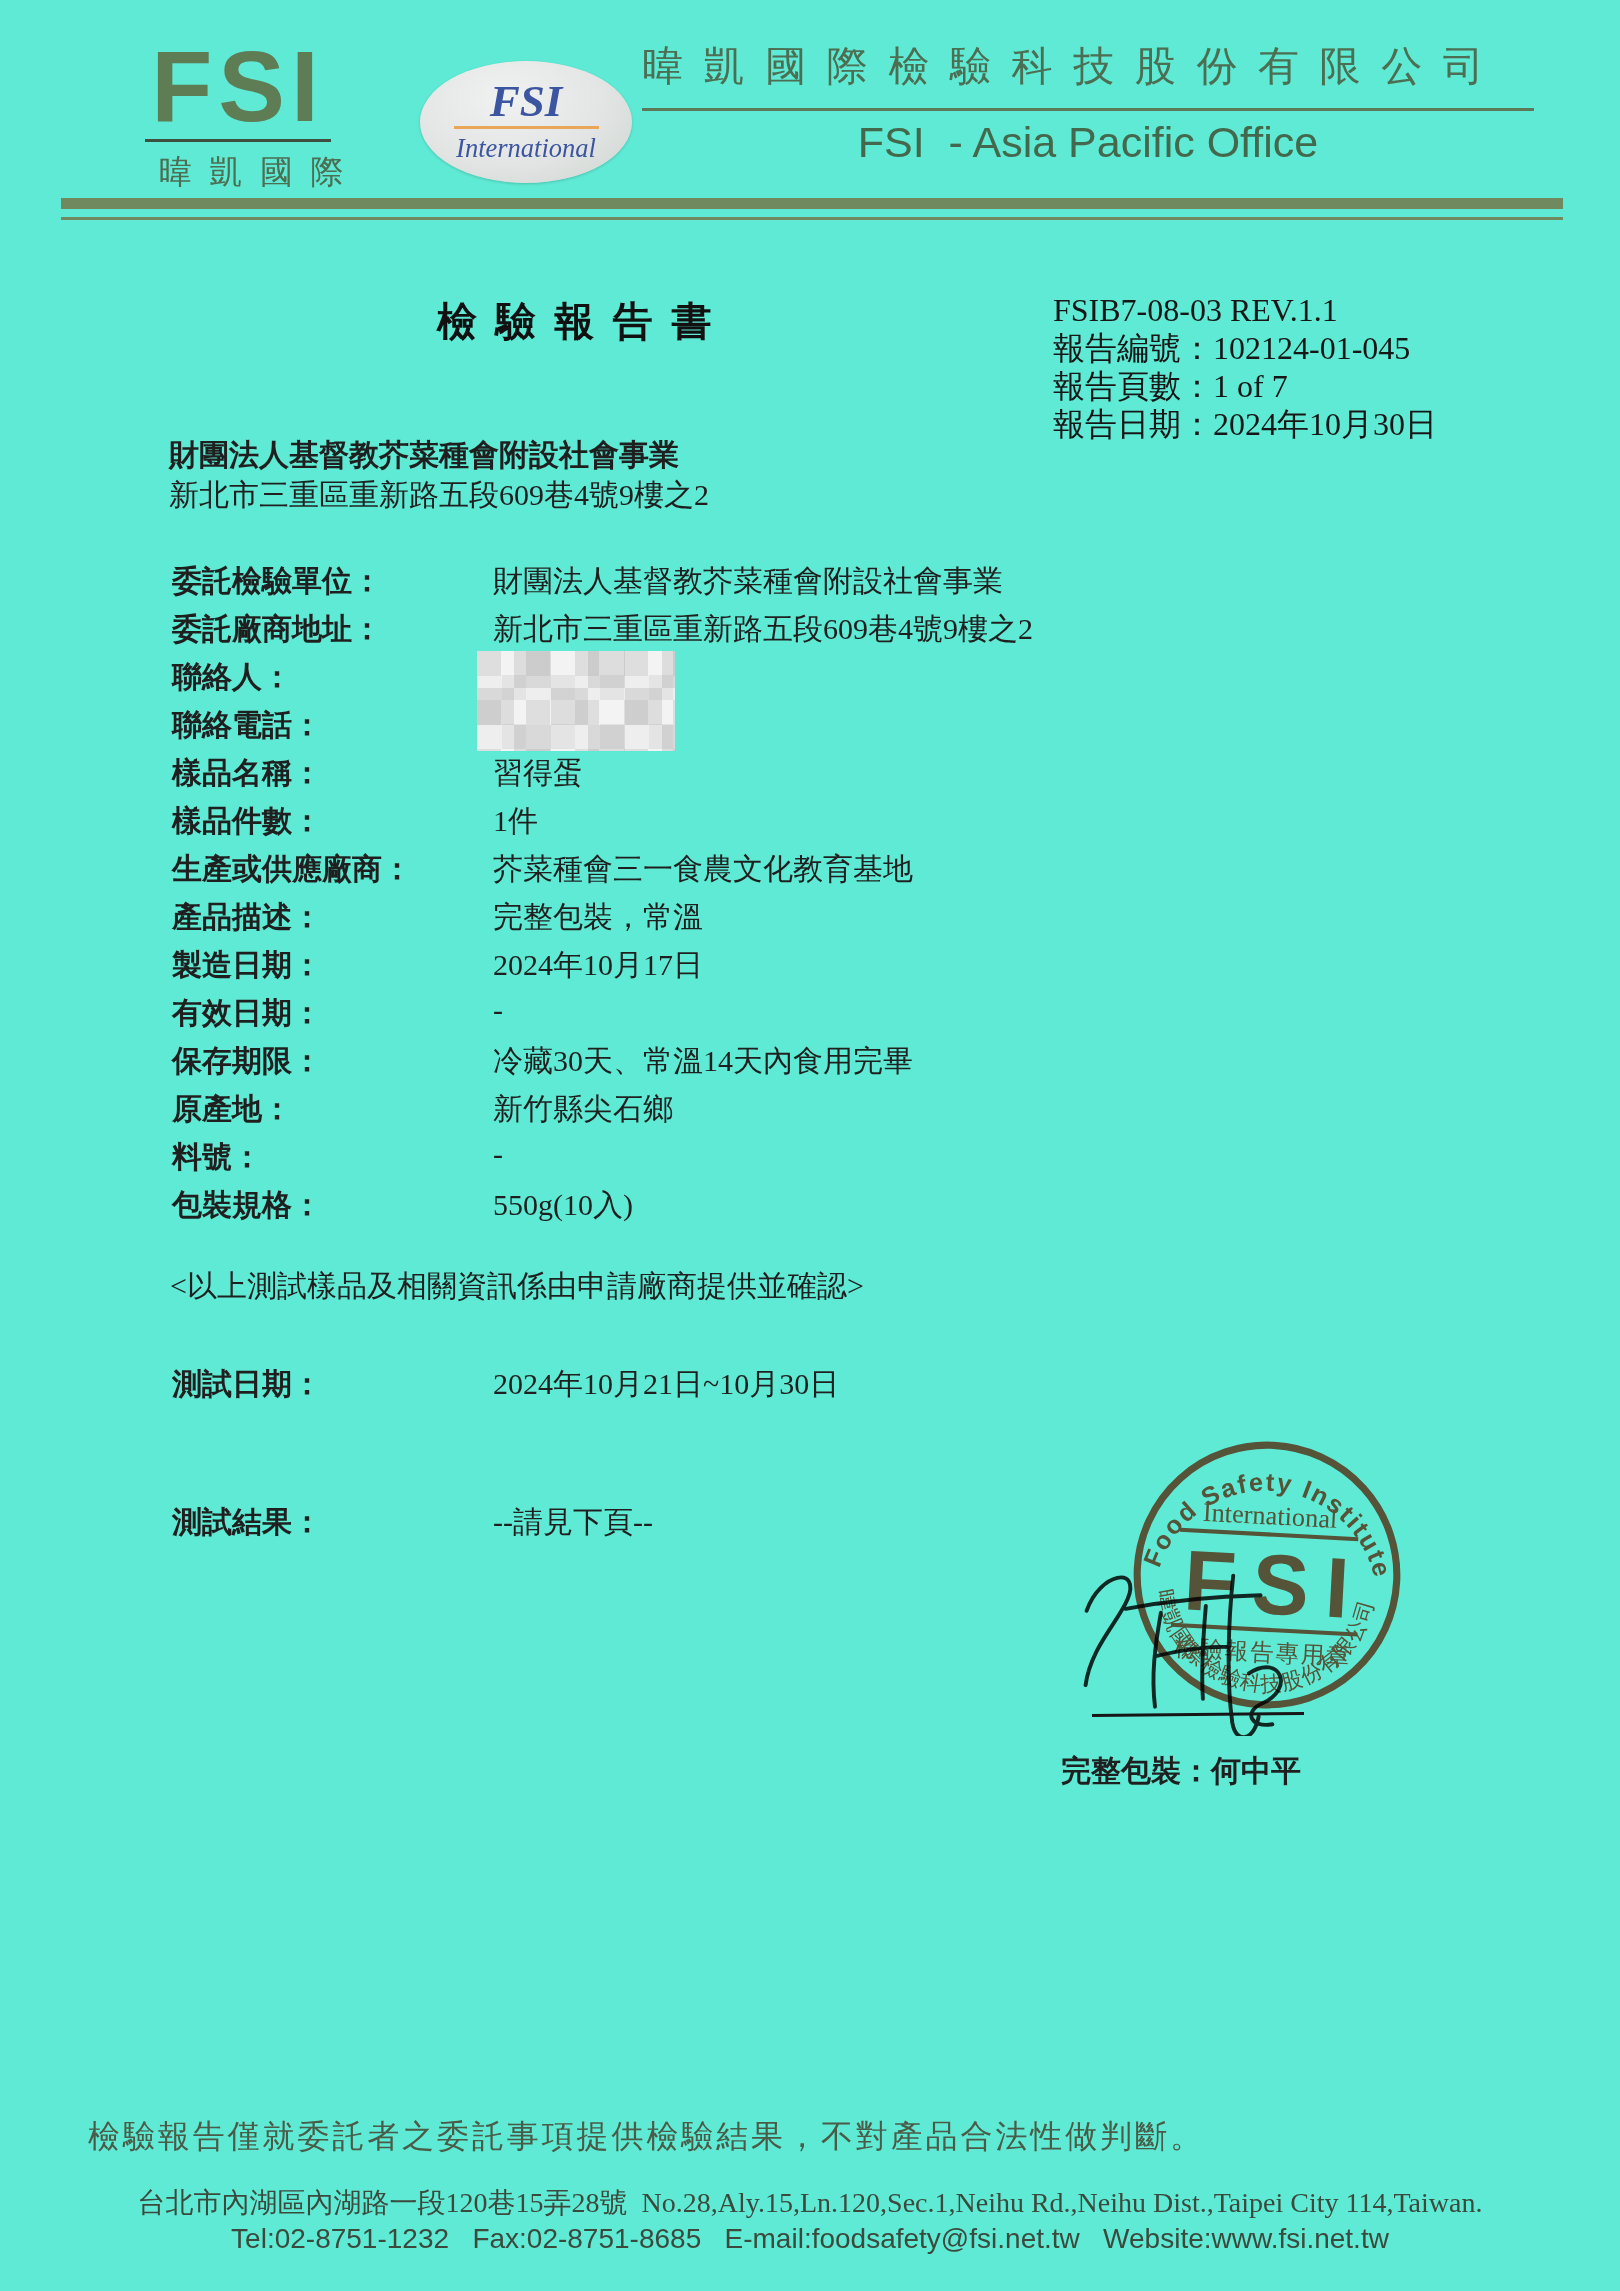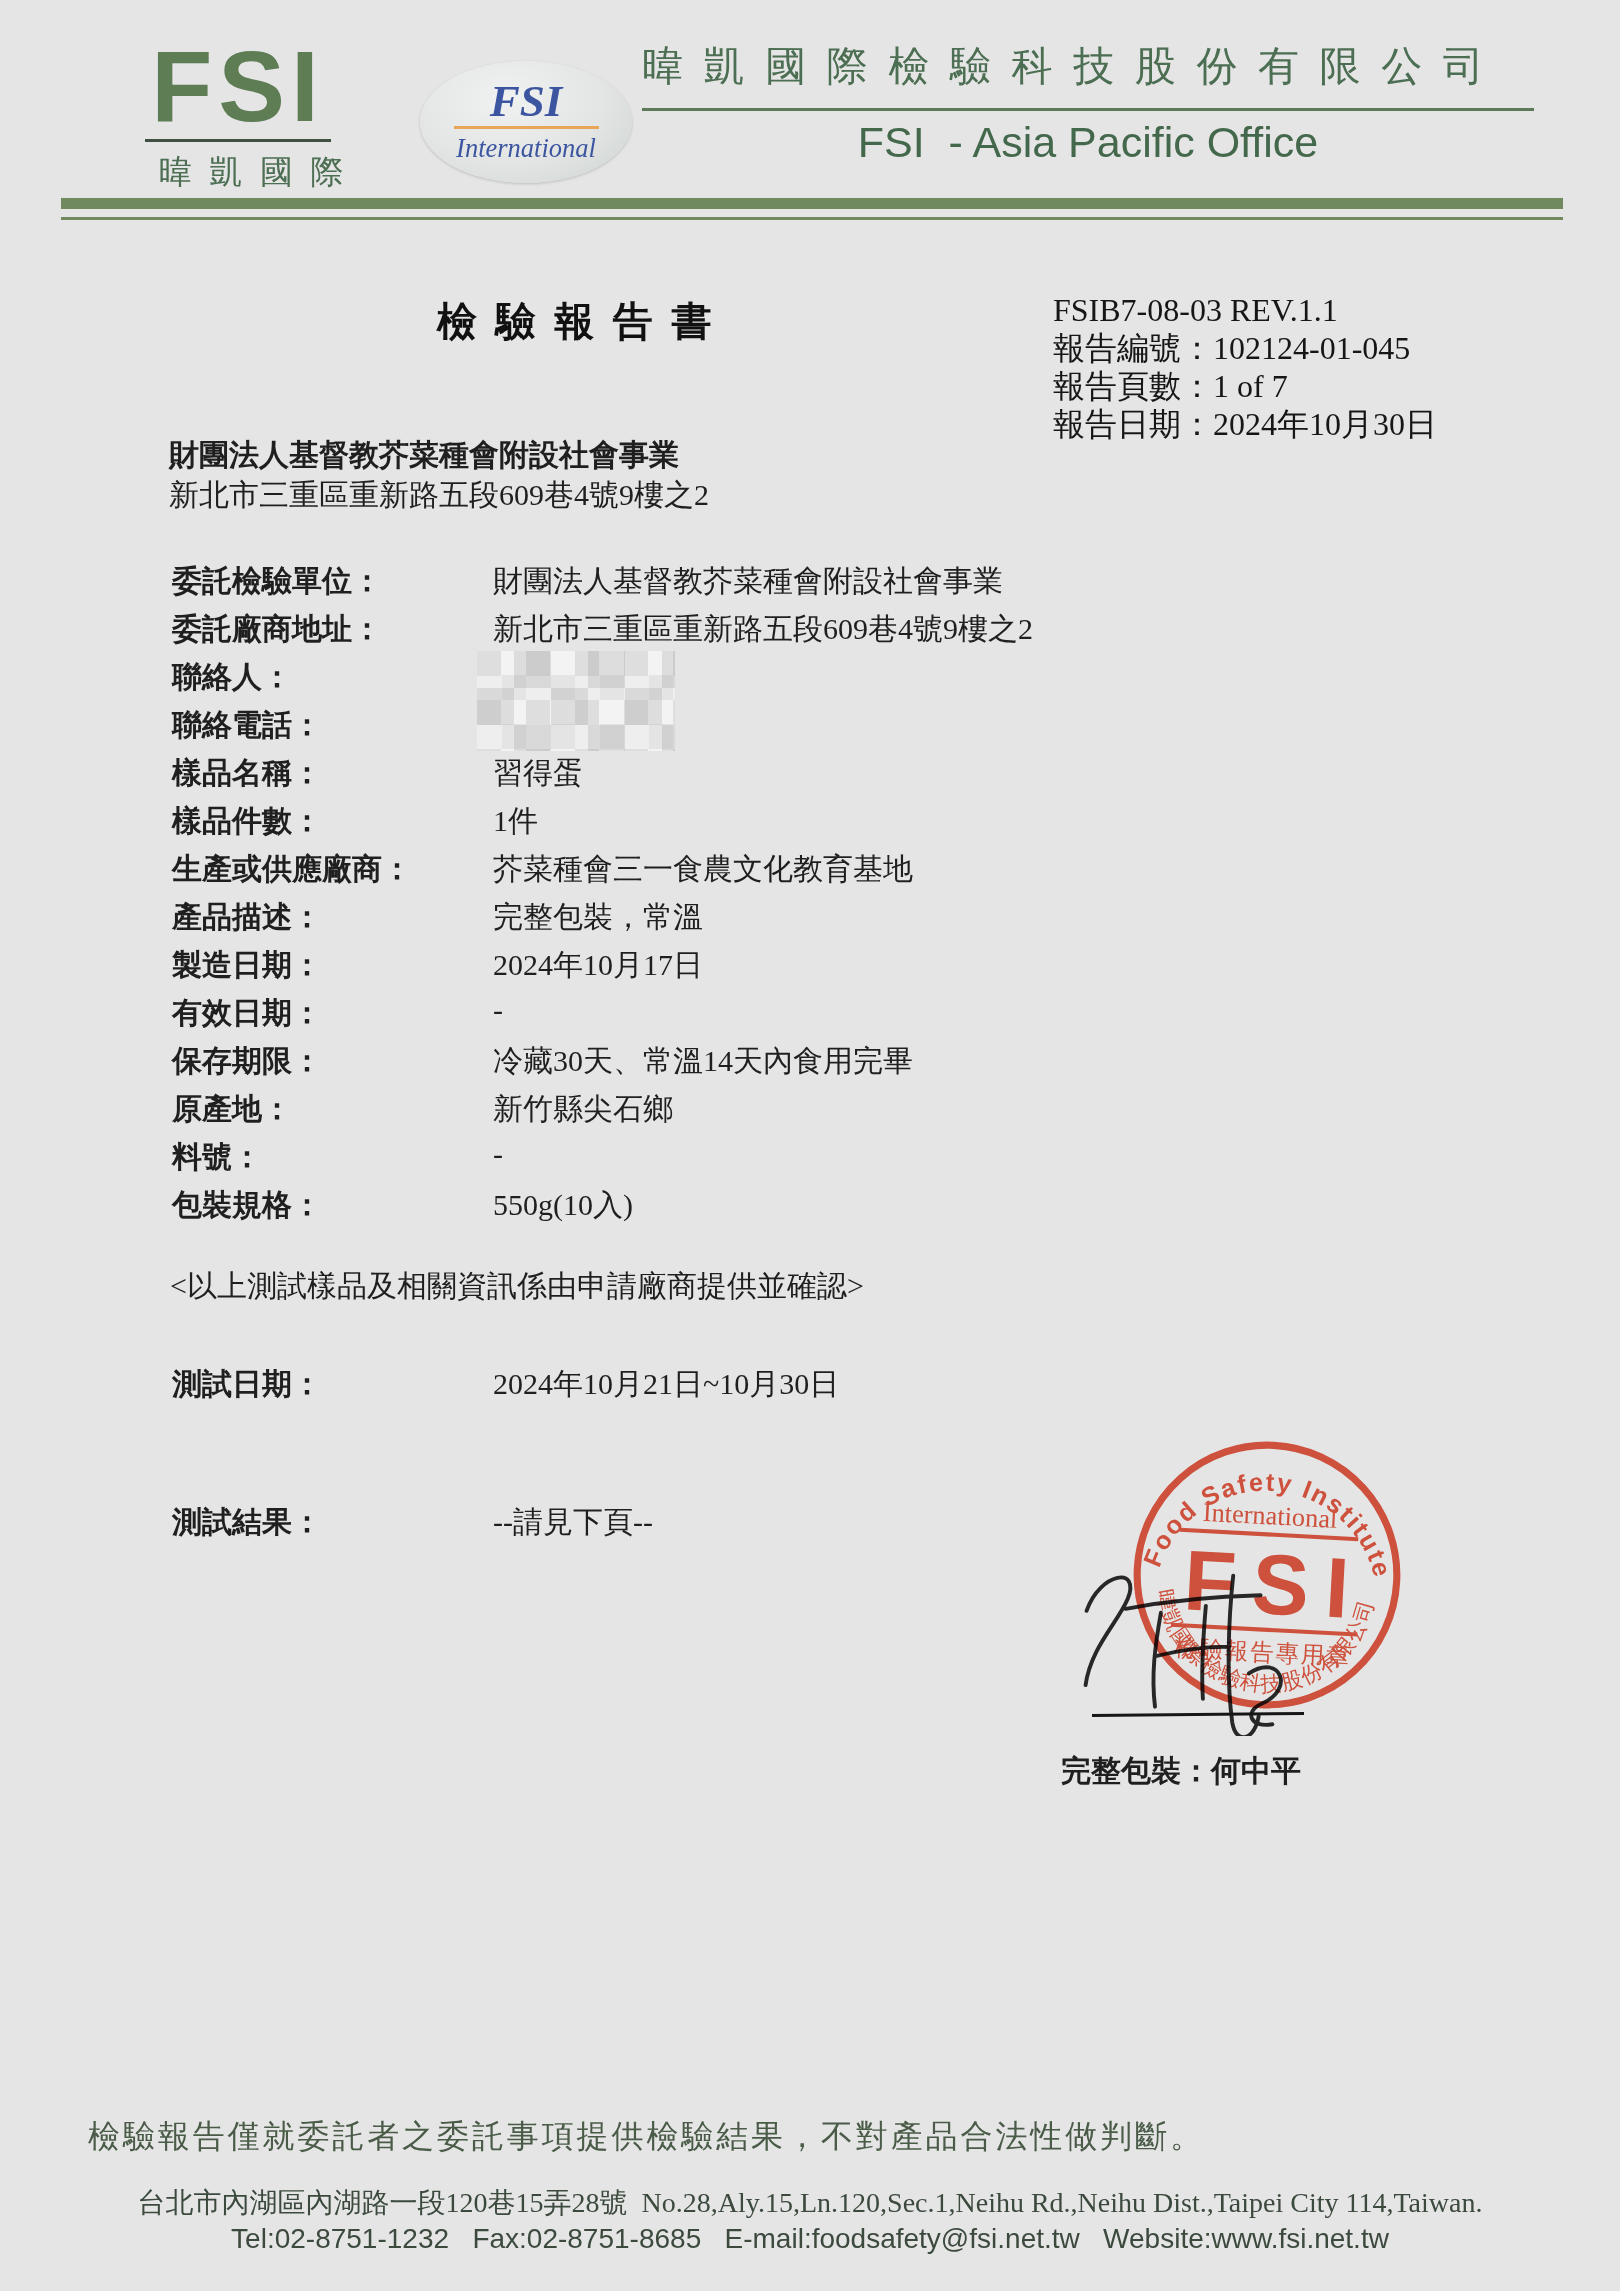--- a/index.html
+++ b/index.html
@@ -1,19 +1,19 @@
 <!DOCTYPE html>
 <html><head>
 <meta charset="utf-8">
 <style>
   * { margin:0; padding:0; box-sizing:border-box; }
   html,body { background:#9a9a9a; }
   .page {
     position:relative; width:1620px; height:2292px;
-    background:#e5e5e5; overflow:hidden; margin:0 auto;
+    background:#5eead4; overflow:hidden; margin:0 auto;
     font-family:"Liberation Serif","DejaVu Serif",serif; color:#1f1f1f;
   }
   
   .logo-left { position:absolute; left:145px; top:37px; width:186px; text-align:center; }
   .logo-fsi {
     font-family:"Liberation Sans","DejaVu Sans",sans-serif;
     font-size:100px; font-weight:bold; letter-spacing:5.9px; line-height:98px;
     color:#5f7d55;
   }
   .logo-rule { height:2.9px; background:#3f4f40; margin:3.9px 0 7.8px 0; }

